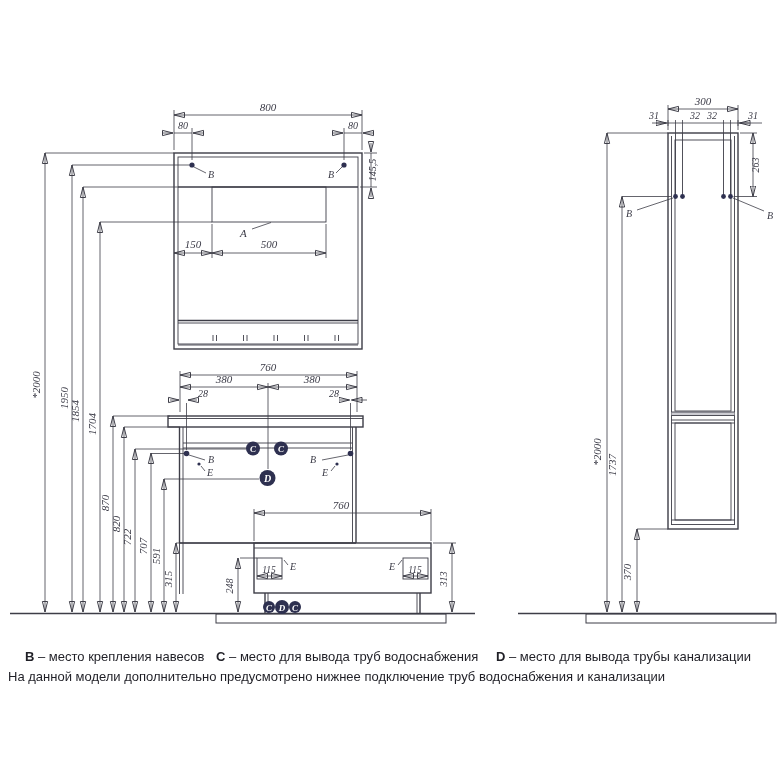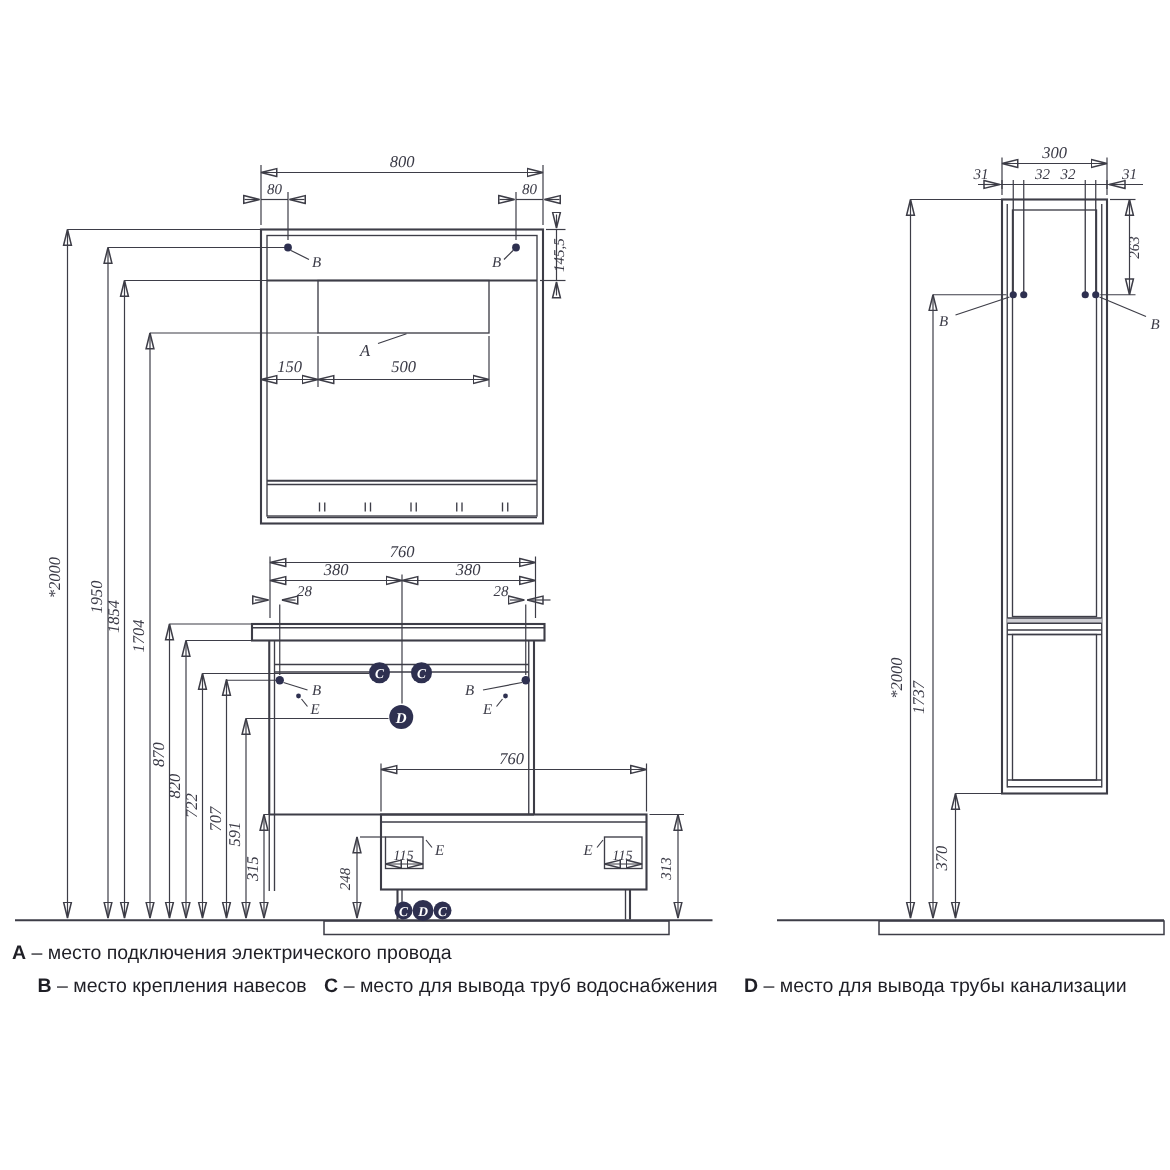--- a/index.html
+++ b/index.html
@@ -309,25 +309,22 @@
   <text class="t11" text-anchor="middle" transform="rotate(-90 601 452)" x="601" y="452">*2000</text>
   <line class="dim" x1="622" y1="196.5" x2="671" y2="196.5"></line>
   <line class="dim" x1="622" y1="196.5" x2="622" y2="612" marker-start="url(#arr)" marker-end="url(#arr)"></line>
   <text class="t11" text-anchor="middle" transform="rotate(-90 616 465)" x="616" y="465">1737</text>
   <line class="dim" x1="637" y1="529" x2="668" y2="529"></line>
   <line class="dim" x1="637" y1="529" x2="637" y2="612" marker-start="url(#arr)" marker-end="url(#arr)"></line>
   <text class="t11" text-anchor="middle" transform="rotate(-90 631 572)" x="631" y="572">370</text>
 </g>
 </svg>
 
-<div class="legend l1">
-  <span class="key">А</span>
-  <span>– место подключения электрического провода</span>
-</div>
 <div class="legend l2">
   <span class="key">В</span>
   <span>– место крепления навесов</span><span class="gap1"></span>
   <span class="key">С</span>
   <span>– место для вывода труб водоснабжения</span><span class="gap2"></span>
   <span class="key">D</span>
   <span>– место для вывода трубы канализации</span>
 </div>
+<div class="legend l3">На данной модели дополнительно предусмотрено нижнее подключение труб водоснабжения и канализации</div>
 </div>
 
 </body></html>

